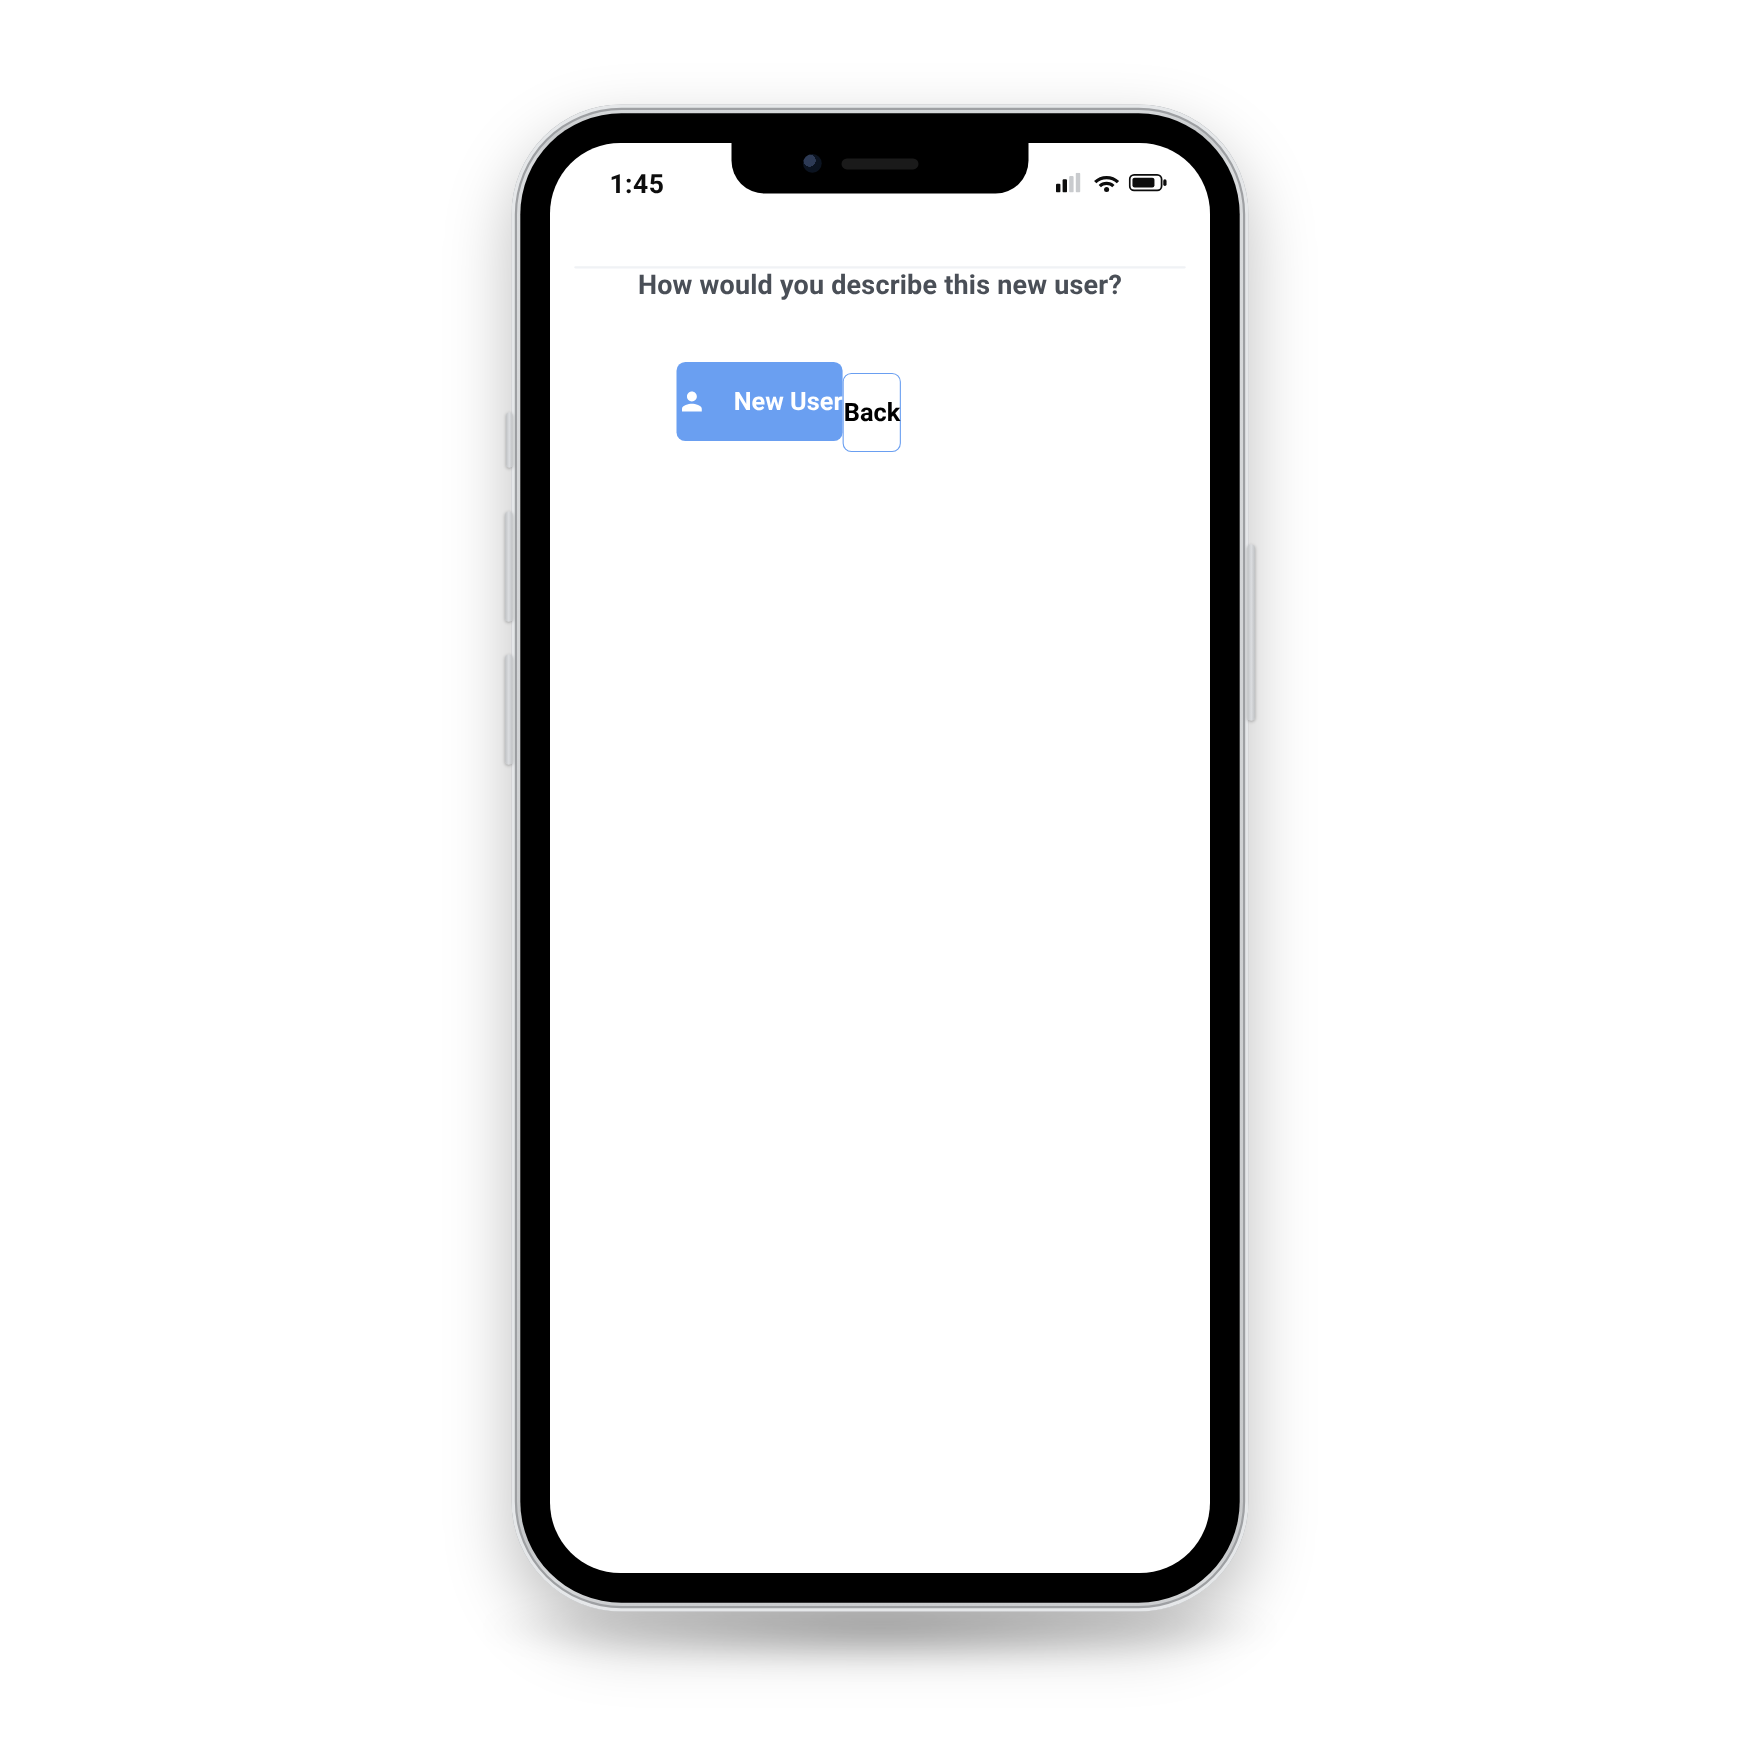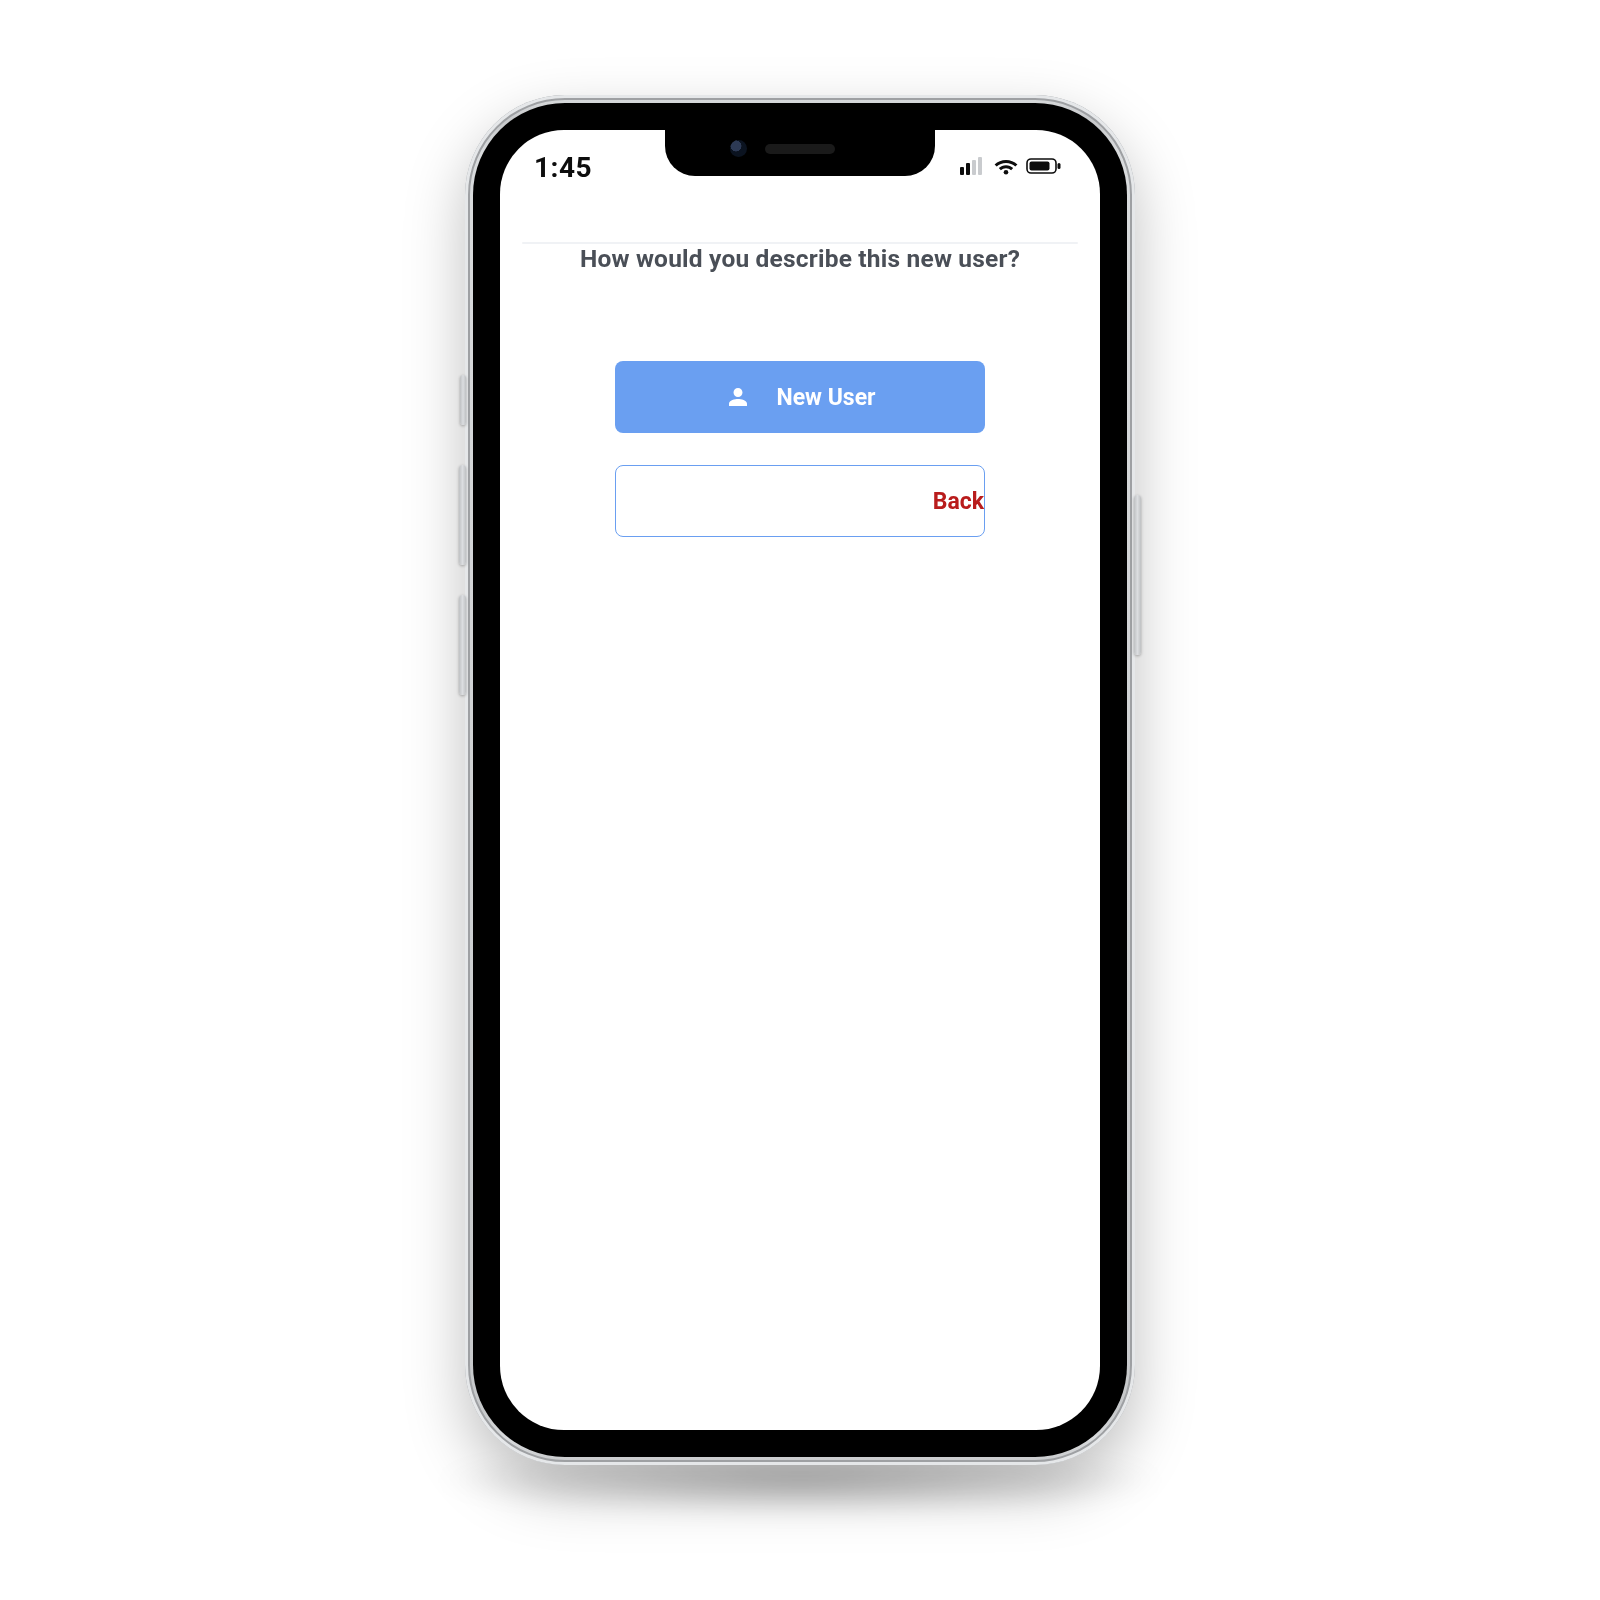--- a/index.html
+++ b/index.html
@@ -78,66 +78,66 @@
   .statusbar {
     position: relative;
     height: 66px;
     display: flex;
     align-items: center;
     justify-content: space-between;
     padding: 0 34px;
     z-index: 6;
   }
   .statusbar .time {
+    margin-left: 20px;
     margin-top: 8px;
-    font-size: 28px;
+    font-size: 24px;
     font-weight: 700;
     letter-spacing: .5px;
     color: #0d0d0d;
   }
   .status-icons { display: flex; align-items: center; gap: 8px; margin-right: 4px; margin-top: 6px;}
   .status-icons svg { display: block; }
 
   
   .content { padding: 0 22px; }
   .hr { height: 2px; background: #f0f2f5; margin-top: 46px; border-radius: 1px;}
   .page-title {
     text-align: center;
     color: #4a4f57;
     font-size: 24.5px;
     font-weight: 700;
     letter-spacing: .2px;
   }
 
   .btn-col {
-    margin: 88px auto 0;
+    margin: 56px auto 0;
     width: 370px;
     display: flex;
-    flex-direction: column;
-    gap: 22px;
+    flex-direction: row;
   }
   .btn {
     height: 72px;
     border-radius: 8px;
     display: flex;
     align-items: center;
     justify-content: center;
     gap: 24px;
     font-size: 23px;
     font-weight: 700;
     cursor: pointer;
     user-select: none;
     border: none;
     font-family: inherit;
   }
   .btn.primary { background:#6a9ff1; color:#fff; }
   .btn.outline {
     margin-top: 10px;
     background:#fff;
-    color:#b91c1c;
+    color:#000000;
     border:1.5px solid #6a9ff1;
     justify-content:flex-end;
   }
   .btn .icon { display:flex; align-items:center; justify-content:center; width:28px; height:28px; }
   .btn .icon svg { fill:#fff; display:block; }
 </style>
 </head>
 <body>
 
 <div class="phone-wrap">

